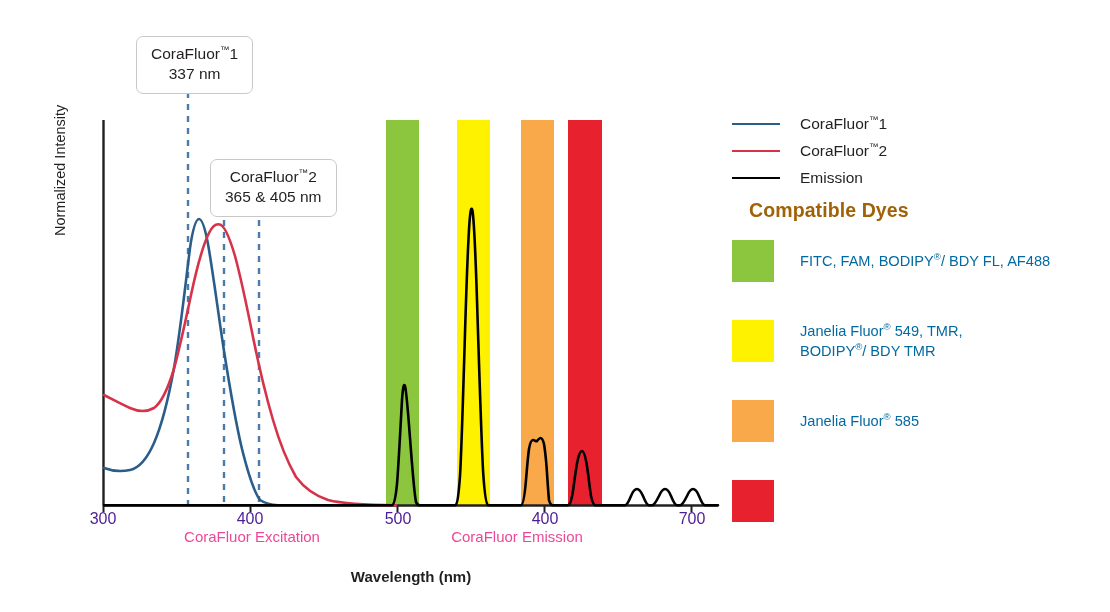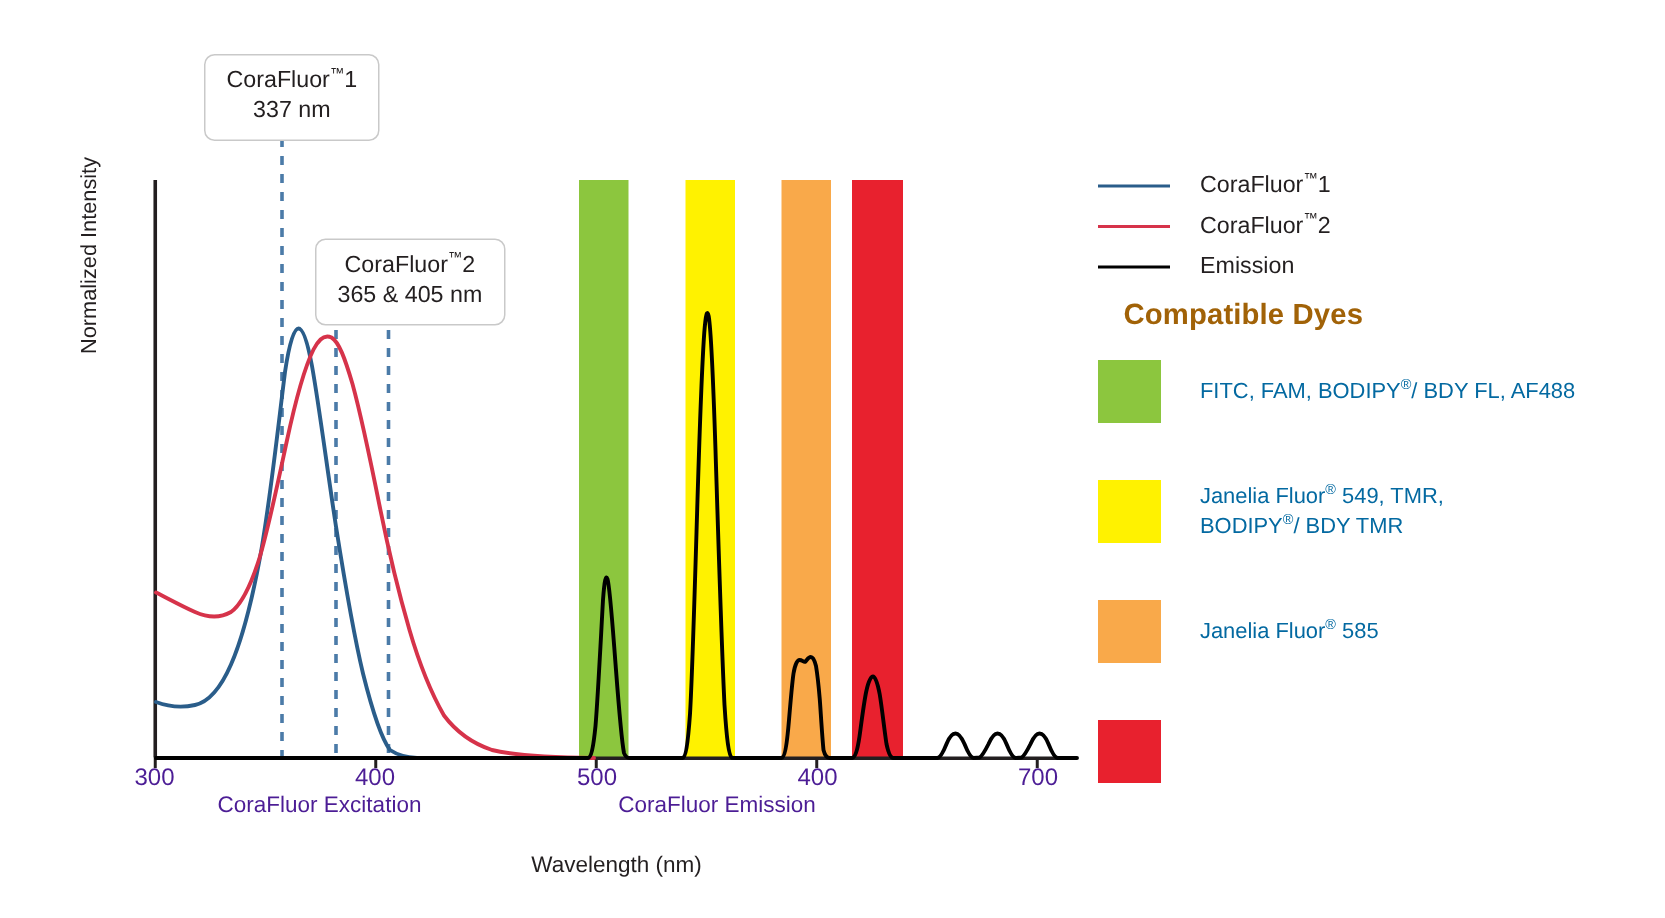--- a/index.html
+++ b/index.html
@@ -54,23 +54,24 @@
   }
   .axis-tick-label {
     position: absolute;
     font-size: 16px;
     color: #4c1d95;
     transform: translateX(-50%);
   }
   .axis-sub {
     position: absolute;
     font-size: 15px;
-    color: #4c1d95;
+    color: #ec4899;
     transform: translateX(-50%);
     white-space: nowrap;
+    margin-left: 39px;
   }
   .axis-title {
     position: absolute;
     font-size: 15px;
     color: #231f20;
     transform: translateX(-50%);
     white-space: nowrap;
   }
   .y-axis-title {
     position: absolute;
@@ -275,21 +276,21 @@
 
     <div class="axis-tick-label" style="left:103px; top:510px;">300</div>
     <div class="axis-tick-label" style="left:250px; top:510px;">400</div>
     <div class="axis-tick-label" style="left:398px; top:510px;">500</div>
     <div class="axis-tick-label" style="left:545px; top:510px;">400</div>
     <div class="axis-tick-label" style="left:692px; top:510px;">700</div>
 
     <div class="axis-sub" style="left:213px; top:528px;">CoraFluor Excitation</div>
     <div class="axis-sub" style="left:478px; top:528px;">CoraFluor Emission</div>
 
-    <div class="axis-title" style="left:411px; top:568px;">Wavelength (nm)</div>
+    <div class="axis-title" style="left:411px; top:568px;font-weight:bold;">Wavelength (nm)</div>
     <div class="y-axis-title">Normalized Intensity</div>
   </div>
 
   <div class="side-panel">
 
     <div class="legend">
       <div class="legend-row">
         <span class="legend-swatch-line" style="border-top-color:#2a5d8a;"></span>
         <span class="legend-label">CoraFluor<sup class="tm">™</sup>1</span>
       </div>

